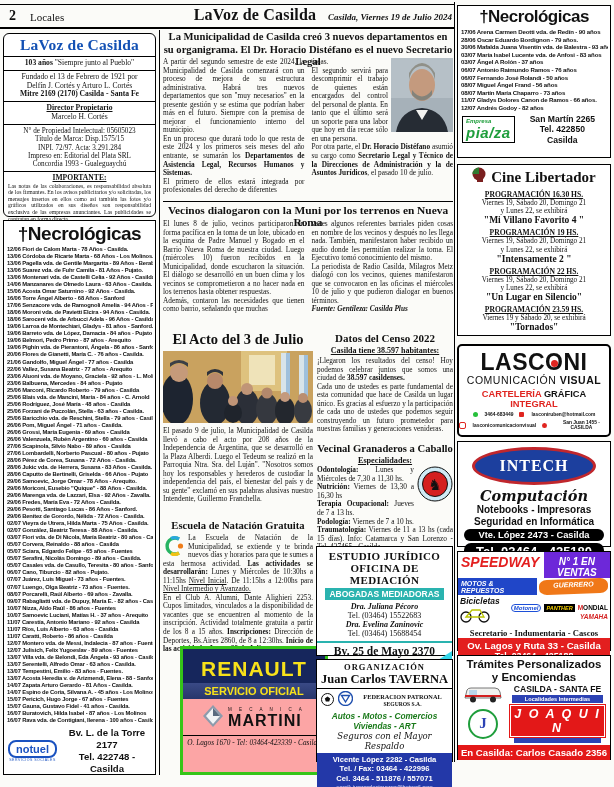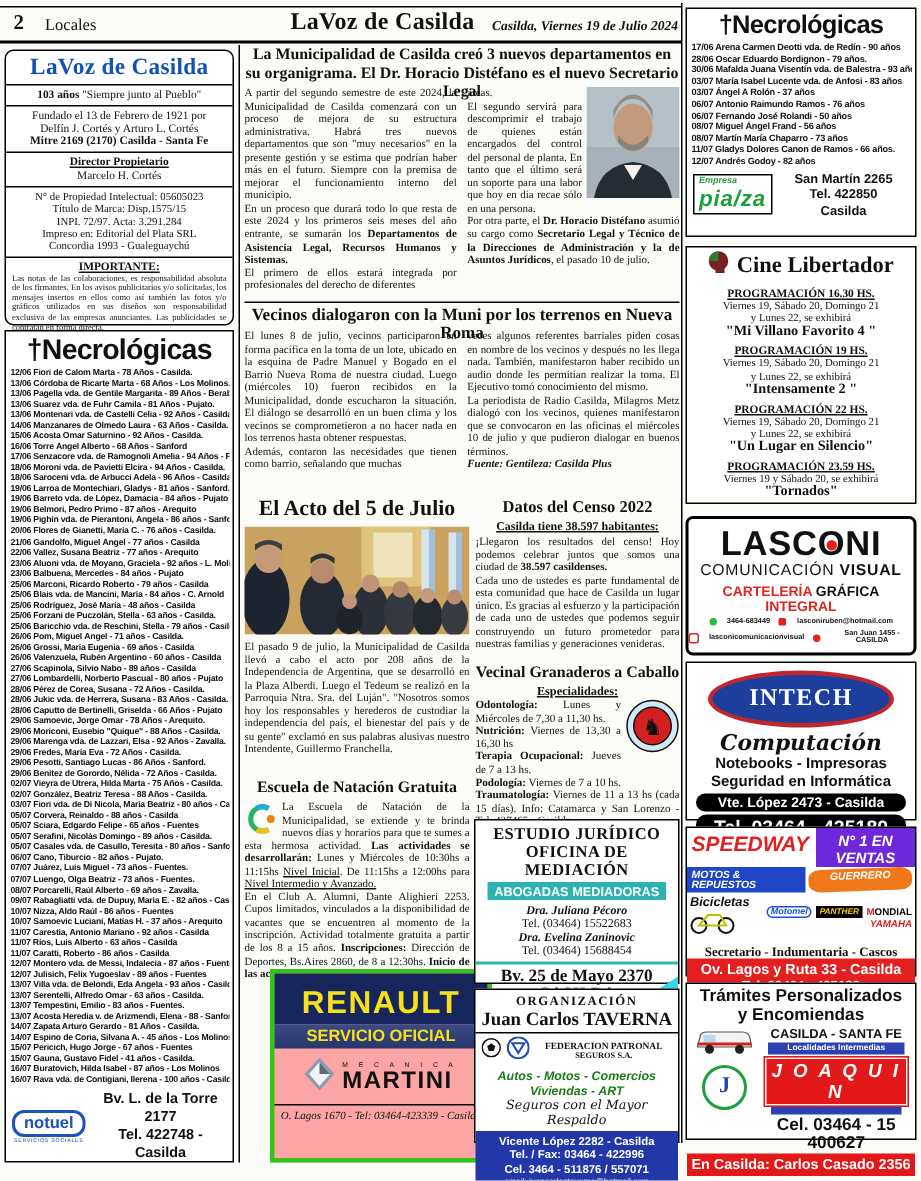--- a/index.html
+++ b/index.html
@@ -262,21 +262,21 @@
   <span>áreas.</span><br><span>El segundo servirá para descomprimir el trabajo de quienes están encargados del control del personal de planta. En tanto que el último será un soporte para una labor que hoy en día recae sólo en una persona.</span><br><span>Por otra parte, el </span><span class="b">Dr. Horacio Distéfano</span><span> asumió su cargo como </span><span class="b">Secretario Legal y Técnico de la Direcciones de Administración y la de Asuntos Jurídicos</span><span>, el pasado 10 de julio.</span></div>
 </div>
 <div class="abs rule" style="left:163px;top:201px;width:290px;height:1px"></div>
 
 <div class="abs art-title" style="left:163px;top:204px;width:290px;font-size:11.4px">Vecinos dialogaron con la Muni por los terrenos en Nueva Roma</div>
 <div class="abs cols2" style="left:163px;top:220px;width:290px;height:108px">
   <div class="body-txt"><span>El lunes 8 de julio, vecinos participaron en forma pacífica en la toma de un lote, ubicado en la esquina de Padre Manuel y Bogado en el Barrio Nueva Roma de nuestra ciudad.  Luego (miércoles 10) fueron recibidos en la Municipalidad, donde escucharon la situación. El diálogo se desarrolló en un buen clima y los vecinos se comprometieron a no hacer nada en los terrenos hasta obtener respuestas.</span><br><span>Además, contaron las necesidades que tienen como barrio, señalando que muchas</span></div>
   <div class="body-txt"><span>veces algunos referentes barriales piden cosas en nombre de los vecinos y después no les llega nada. También, manifestaron haber recibido un audio donde les permitían realizar la toma. El Ejecutivo tomó conocimiento del mismo.</span><br><span>La periodista de Radio Casilda, Milagros Metz dialogó con los vecinos, quienes manifestaron que se convocaron en las oficinas el miércoles 10 de julio y que pudieron dialogar en buenos términos.</span><br><span class="b i">Fuente: Gentileza: Casilda Plus</span></div>
 </div>
 
-<div class="abs art-title" style="left:163px;top:331px;width:150px;font-size:14.5px">El Acto del 5 de Julio</div>
+<div class="abs art-title" style="left:163px;top:331px;width:150px;font-size:14.5px">El Acto del 3 de Julio</div>
 <div class="abs" style="left:163px;top:351px;width:150px;height:72px">
   <svg width="150" height="72" viewBox="0 0 150 72" xmlns="http://www.w3.org/2000/svg">
     <rect width="150" height="72" fill="#c9a25f"></rect>
     <rect x="78" y="0" width="46" height="40" fill="#dec27e"></rect>
     <rect x="86" y="4" width="26" height="30" fill="#efe3b9"></rect>
     <rect x="118" y="2" width="5" height="44" fill="#d8e4ea"></rect>
       <rect x="123" y="2" width="4" height="44" fill="#9fc0dc"></rect>
     <rect x="136" y="4" width="5" height="42" fill="#d8e4ea"></rect>
       <rect x="141" y="4" width="4" height="42" fill="#9fc0dc"></rect>
     <ellipse cx="14" cy="48" rx="16" ry="26" fill="#1d2430"></ellipse>
@@ -530,17 +530,16 @@
           <circle cx="10" cy="15.5" r="3" fill="#222"></circle>
           <circle cx="30" cy="15.5" r="3" fill="#222"></circle>
         </svg>
       <div class="j-logo">J</div>
     </div>
     <div class="joa-right">
       <div class="joa-csf">CASILDA  -  SANTA FE</div>
       <div class="joa-loc">Localidades Intermedias</div>
       <div class="joa-name">J O A Q U I N</div>
       <div class="joa-bluebar"></div>
-      <div class="joa-cel">Cel. 03464 - 15 400627</div>
     </div>
   </div>
   <div class="joa-foot">En Casilda: Carlos Casado 2356</div>
 </div>
 
 </body></html>

